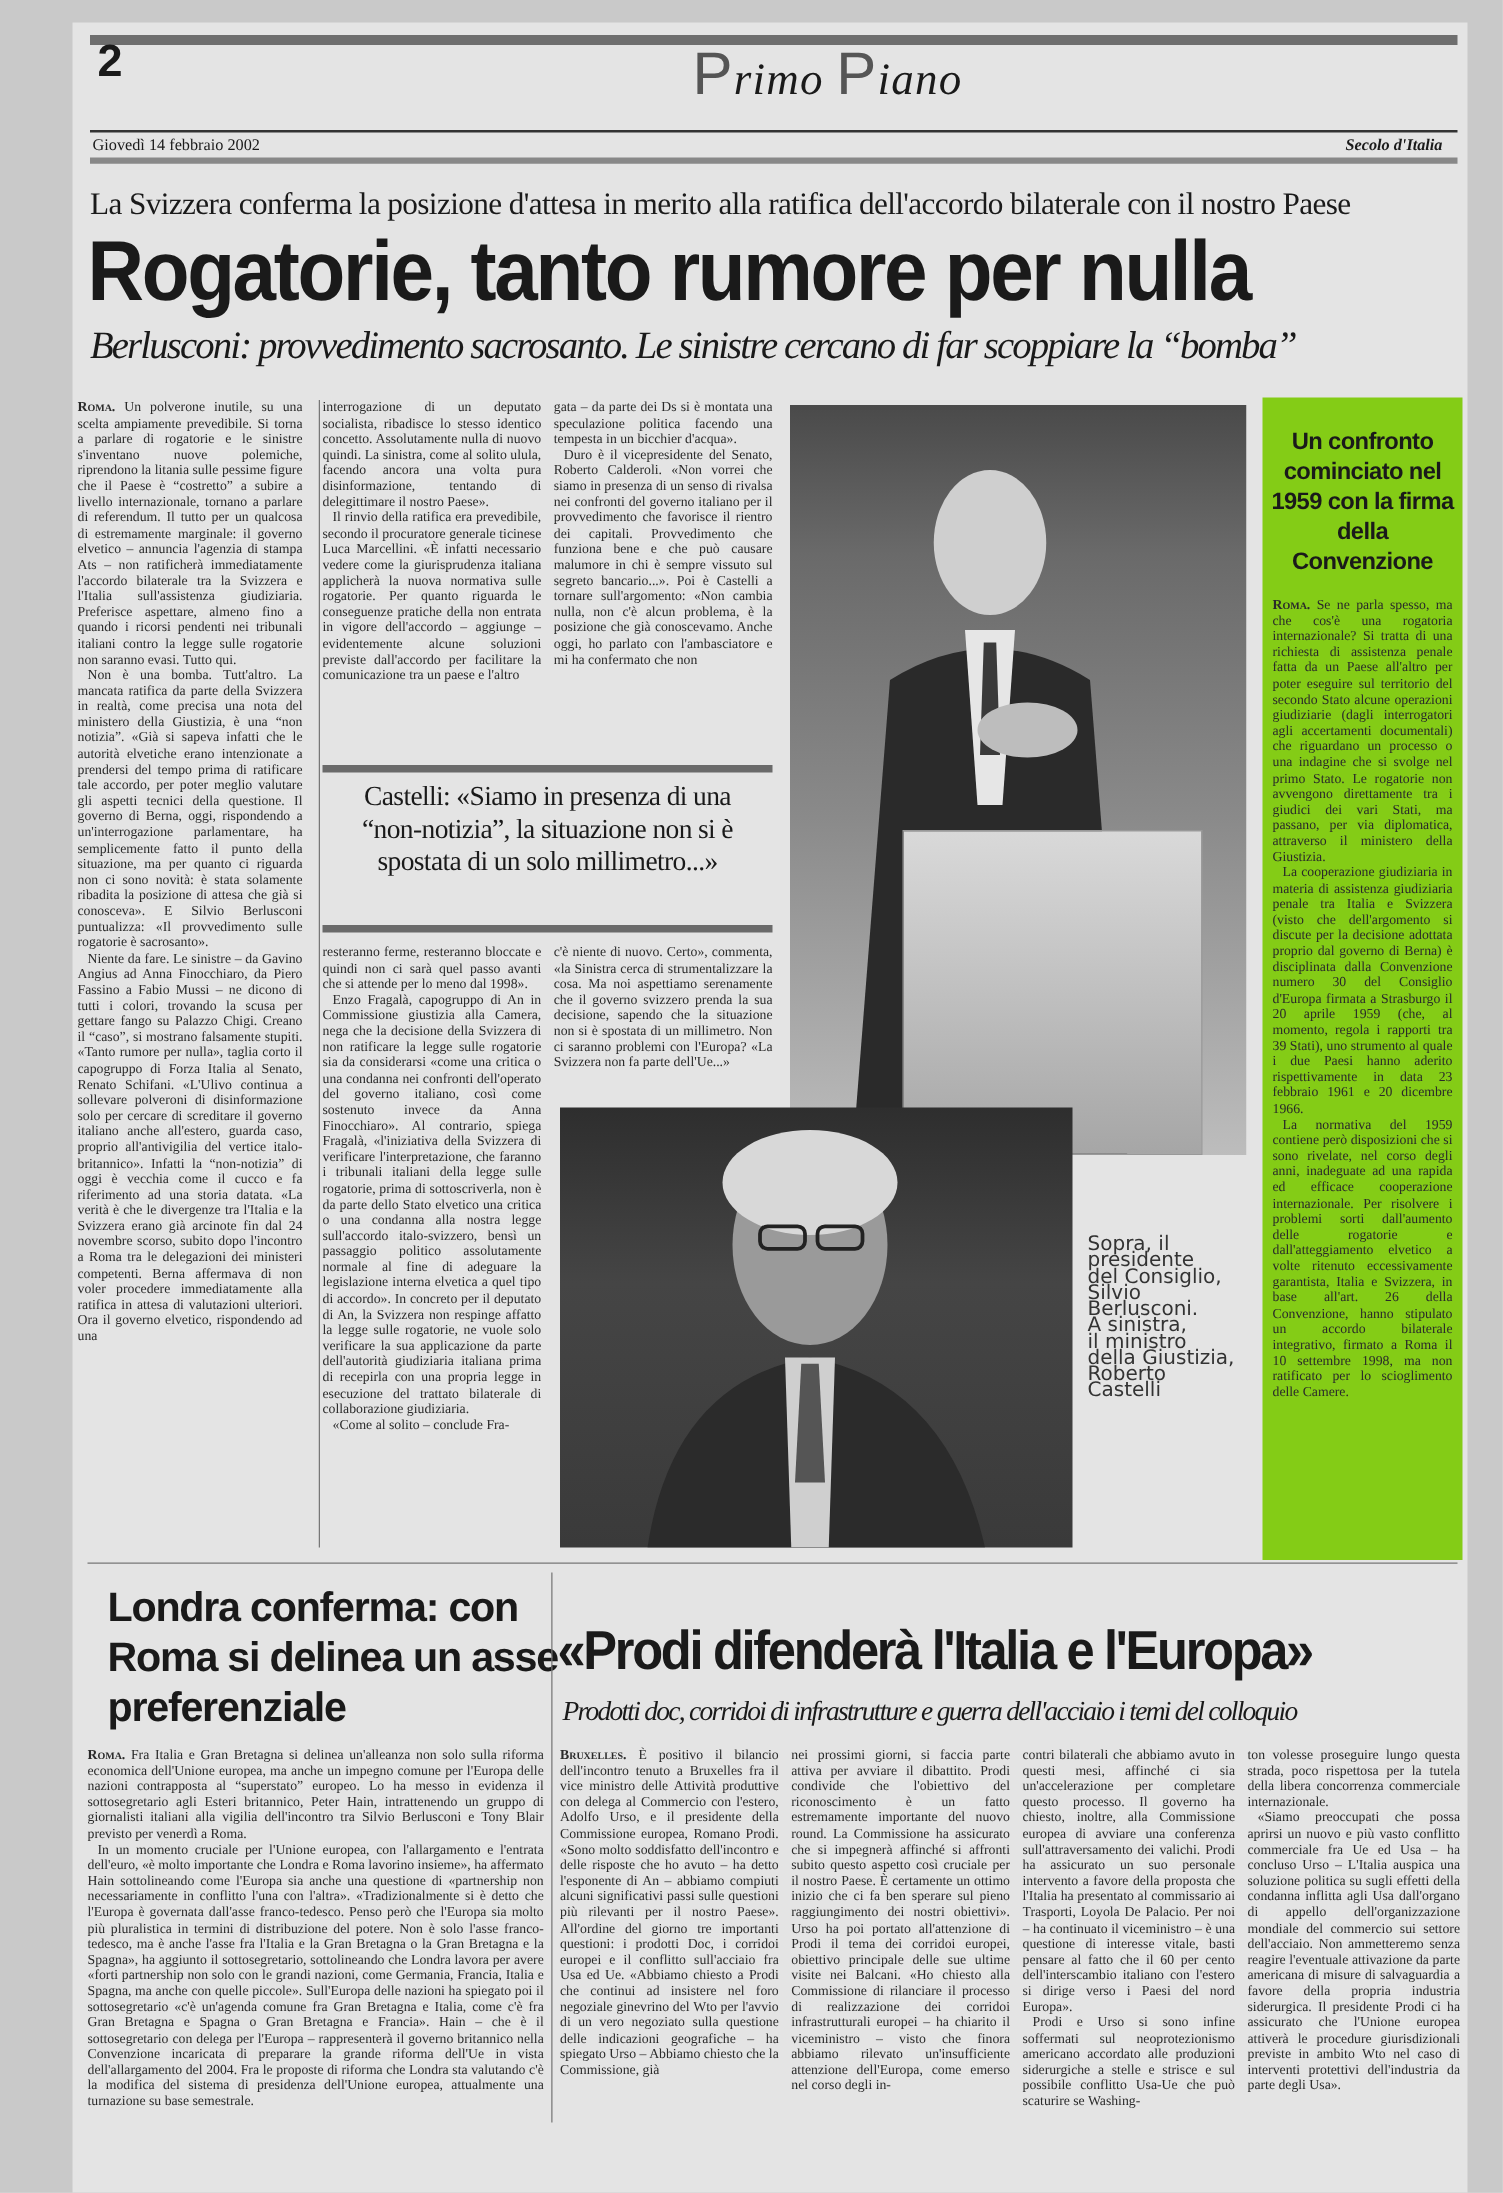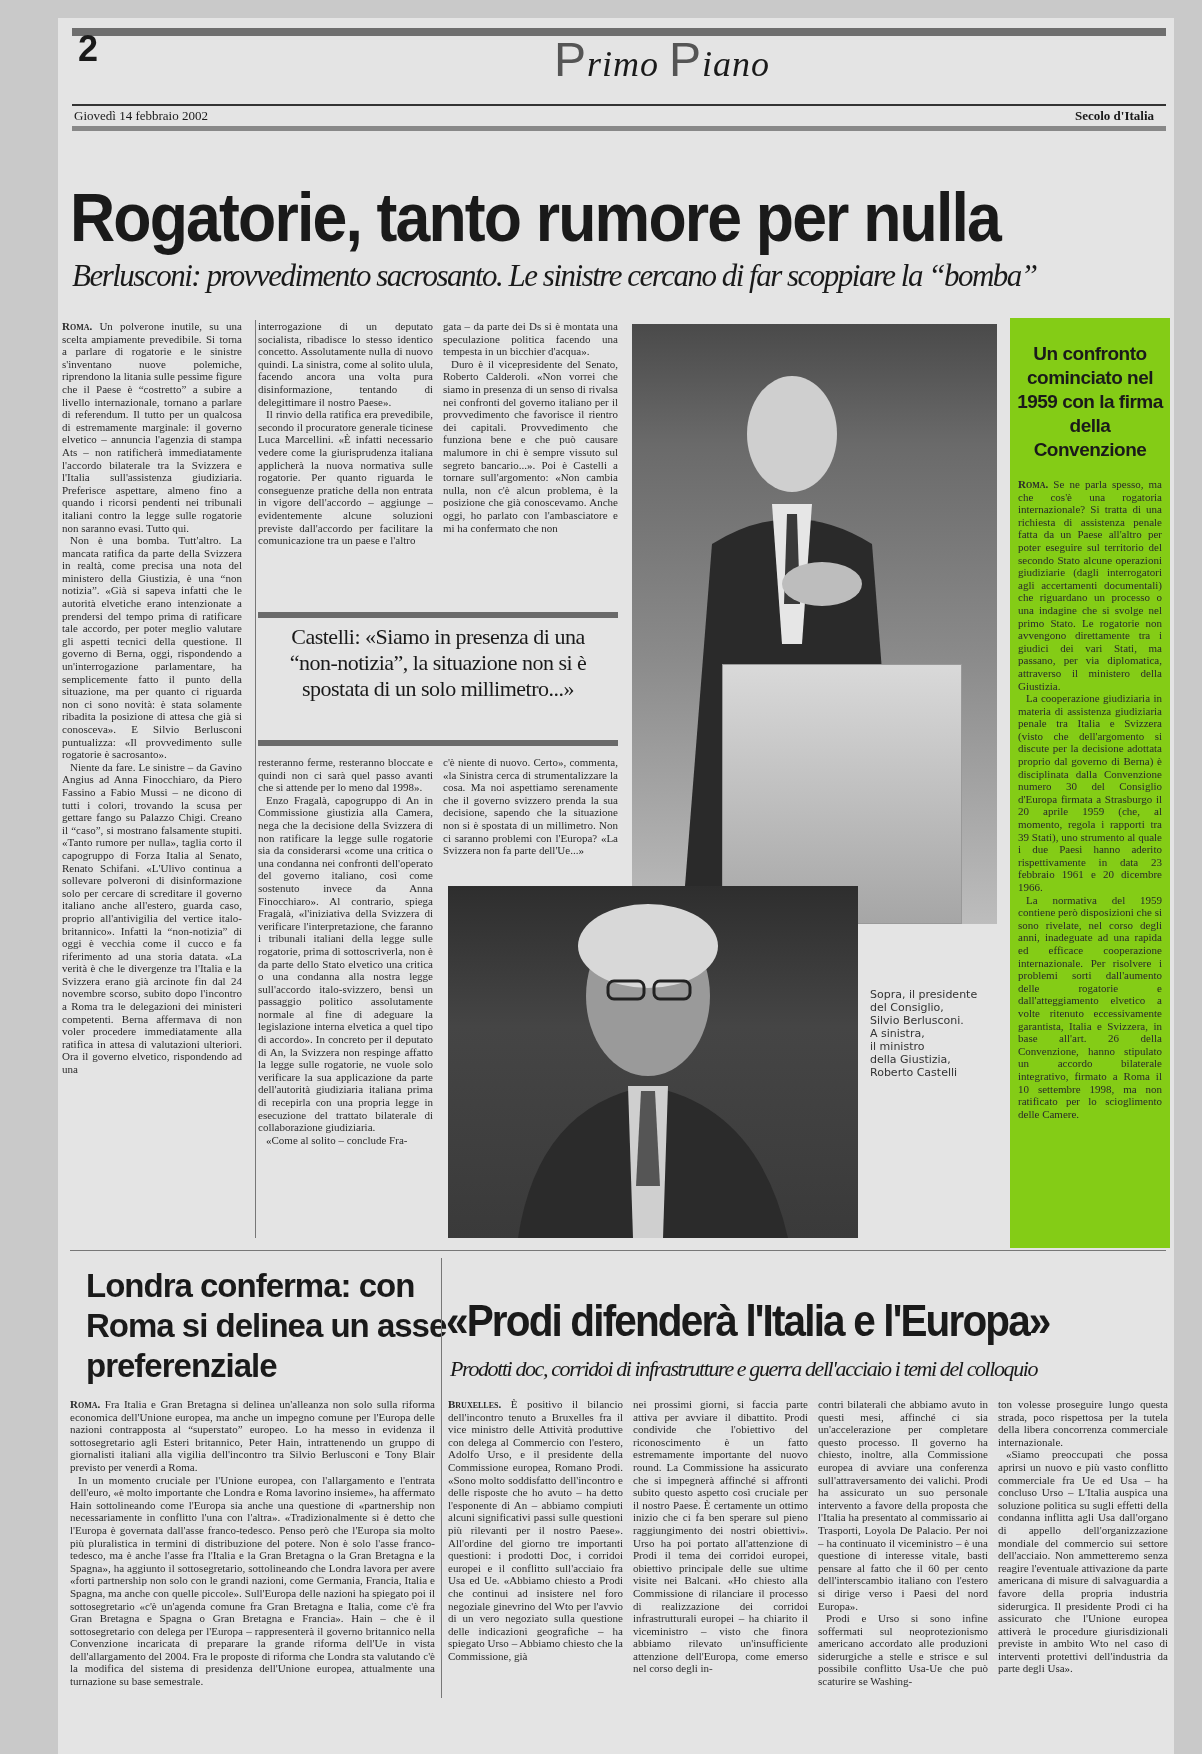--- a/index.html
+++ b/index.html
@@ -9,21 +9,21 @@
     position: absolute; left: 58px; top: 18px; width: 1116px; height: 1736px;
     background: #e4e4e4;
   }
   .abs { position: absolute; }
   .topbar { left: 14px; top: 10px; width: 1094px; height: 8px; background: #6e6e6e; }
   .page-number { left: 20px; top: 10px; font-family: "Liberation Sans", sans-serif; font-weight: bold; font-size: 36px; }
   .section-title { left: 460px; top: 14px; font-family: "Liberation Serif", serif; font-style: italic; font-weight: normal; font-size: 36px; letter-spacing: 1px; margin-left: 36px; }
   .section-title .cap { font-style: normal; font-family: "Liberation Sans", sans-serif; font-size: 48px; color: #555; }
   .rule1 { left: 14px; top: 86px; width: 1094px; height: 2px; background: #333; }
   .dateline { left: 16px; top: 90px; font-size: 13px; }
-  .paper-name { right: 20px; top: 90px; font-size: 13px; font-weight: bold; }
+  .paper-name { right: 20px; top: 90px; font-size: 13px; font-weight: bold; font-style: italic; }
   .rule2 { left: 14px; top: 108px; width: 1094px; height: 5px; background: #888; }
 
   .kicker { left: 14px; top: 132px; width: 1100px; font-size: 25px; letter-spacing: -0.5px; white-space: nowrap; }
   .headline { left: 12px; top: 160px; width: 1100px; font-family: "Liberation Sans", sans-serif; font-weight: bold; font-size: 68px; letter-spacing: -2px; white-space: nowrap; transform: scaleX(0.92); transform-origin: left; }
   .subhead { left: 14px; top: 240px; width: 1100px; font-style: italic; font-size: 31px; letter-spacing: -1.5px; white-space: nowrap; }
 
   .col { font-size: 11px; line-height: 12.6px; text-align: justify; color: #2a2a2a; overflow: hidden; }
   .col .dl { font-weight: bold; font-variant: small-caps; }
   .col p { text-indent: 8px; }
   .col p:first-child { text-indent: 0; }
@@ -36,21 +36,21 @@
 
   .photo-berlusconi {
     left: 574px; top: 306px; width: 365px; height: 600px;
     background: linear-gradient(180deg, #4a4a4a 0%, #6a6a6a 20%, #8a8a8a 55%, #bdbdbd 100%);
   }
   .photo-berlusconi .figure { position: absolute; left: 40px; top: 20px; width: 230px; height: 580px; }
   .photo-castelli {
     left: 390px; top: 868px; width: 410px; height: 352px;
     background: linear-gradient(180deg, #2e2e2e 0%, #454545 40%, #3a3a3a 100%);
   }
-  .caption { left: 812px; top: 970px; width: 120px; font-family: "DejaVu Sans", sans-serif; font-size: 11px; line-height: 13px; color: #333; }
+  .caption { left: 812px; top: 970px; width: 120px; font-family: "DejaVu Sans", sans-serif; font-size: 16px; line-height: 13px; color: #333; }
 
   .sidebar { left: 952px; top: 300px; width: 160px; height: 930px; background: #84cc16; }
   .sidebar-title { font-family: "Liberation Sans", sans-serif; font-weight: bold; font-size: 19px; line-height: 24px; text-align: center; letter-spacing: -0.5px; margin: 24px 6px 16px; }
 
   .londra-title { left: 12px; top: 1248px; width: 370px; font-family: "Liberation Sans", sans-serif; font-weight: bold; font-size: 33px; line-height: 40px; letter-spacing: -1px; margin-left: 16px; }
   .prodi-kicker { left: 392px; top: 1252px; width: 720px; font-size: 20px; white-space: nowrap; letter-spacing: -0.6px; }
   .prodi-headline { left: 388px; top: 1278px; width: 720px; font-family: "Liberation Sans", sans-serif; font-weight: bold; font-size: 44px; letter-spacing: -2px; white-space: nowrap; transform: scaleX(0.92); transform-origin: left; }
   .prodi-subhead { left: 392px; top: 1338px; width: 720px; font-style: italic; font-size: 22px; letter-spacing: -1.4px; white-space: nowrap; }
 </style>
 </head>
@@ -61,20 +61,21 @@
   <div class="abs topbar"></div>
   <div class="abs page-number">2</div>
   <div class="abs section-title">
     <span class="cap">P</span><span>rimo </span><span class="cap">P</span><span>iano</span>
   </div>
   <div class="abs rule1"></div>
   <div class="abs dateline">Giovedì 14 febbraio 2002</div>
   <div class="abs paper-name">Secolo d'Italia</div>
   <div class="abs rule2"></div>
 
+  <div class="abs kicker">La Svizzera conferma la posizione d'attesa in merito alla ratifica dell'accordo bilaterale con il nostro Paese</div>
   <div class="abs headline">Rogatorie, tanto rumore per nulla</div>
   <div class="abs subhead">Berlusconi: provvedimento sacrosanto. Le sinistre cercano di far scoppiare la “bomba”</div>
 
   <div class="abs col" style="left:4px; top:302px; width:180px; height:918px;">
     <p><span class="dl">Roma.</span> <span>Un polverone inutile, su una scelta ampiamente prevedibile. Si torna a parlare di rogatorie e le sinistre s'inventano nuove polemiche, riprendono la litania sulle pessime figure che il Paese è “costretto” a subire a livello internazionale, tornano a parlare di referendum. Il tutto per un qualcosa di estremamente marginale: il governo elvetico – annuncia l'agenzia di stampa Ats – non ratificherà immediatamente l'accordo bilaterale tra la Svizzera e l'Italia sull'assistenza giudiziaria. Preferisce aspettare, almeno fino a quando i ricorsi pendenti nei tribunali italiani contro la legge sulle rogatorie non saranno evasi. Tutto qui.</span></p>
     <p>Non è una bomba. Tutt'altro. La mancata ratifica da parte della Svizzera in realtà, come precisa una nota del ministero della Giustizia, è una “non notizia”. «Già si sapeva infatti che le autorità elvetiche erano intenzionate a prendersi del tempo prima di ratificare tale accordo, per poter meglio valutare gli aspetti tecnici della questione. Il governo di Berna, oggi, rispondendo a un'interrogazione parlamentare, ha semplicemente fatto il punto della situazione, ma per quanto ci riguarda non ci sono novità: è stata solamente ribadita la posizione di attesa che già si conosceva». E Silvio Berlusconi puntualizza: «Il provvedimento sulle rogatorie è sacrosanto».</p>
     <p>Niente da fare. Le sinistre – da Gavino Angius ad Anna Finocchiaro, da Piero Fassino a Fabio Mussi – ne dicono di tutti i colori, trovando la scusa per gettare fango su Palazzo Chigi. Creano il “caso”, si mostrano falsamente stupiti. «Tanto rumore per nulla», taglia corto il capogruppo di Forza Italia al Senato, Renato Schifani. «L'Ulivo continua a sollevare polveroni di disinformazione solo per cercare di screditare il governo italiano anche all'estero, guarda caso, proprio all'antivigilia del vertice italo-britannico». Infatti la “non-notizia” di oggi è vecchia come il cucco e fa riferimento ad una storia datata. «La verità è che le divergenze tra l'Italia e la Svizzera erano già arcinote fin dal 24 novembre scorso, subito dopo l'incontro a Roma tra le delegazioni dei ministeri competenti. Berna affermava di non voler procedere immediatamente alla ratifica in attesa di valutazioni ulteriori. Ora il governo elvetico, rispondendo ad una</p>
   </div>
   <div class="abs vline" style="left:197px; top:302px; height:918px;"></div>
 

